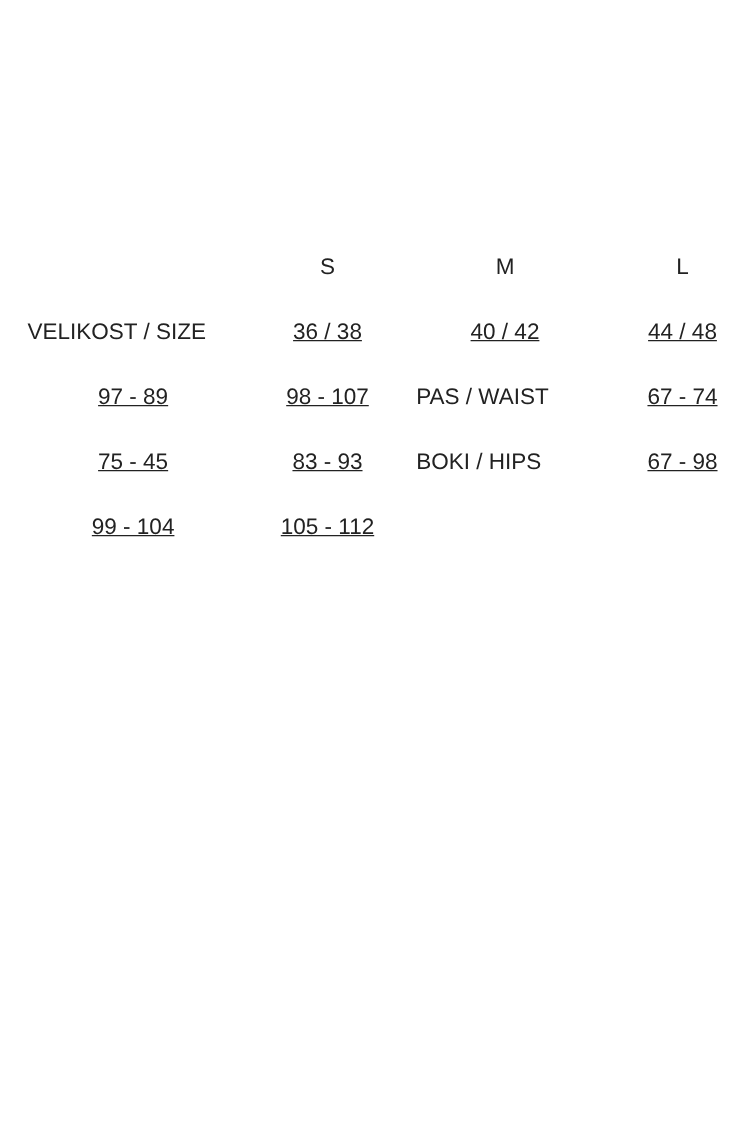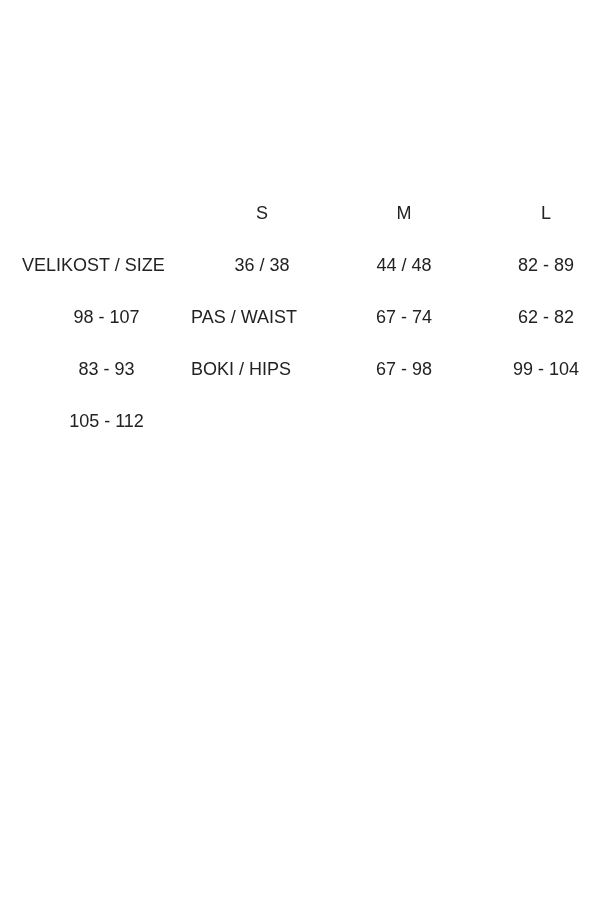--- a/index.html
+++ b/index.html
@@ -20,42 +20,43 @@
     grid-auto-rows: 52px;
   }
   .cell {
     display: flex;
     align-items: center;
     font-size: 18px;
     white-space: nowrap;
   }
   .cell.label  { justify-content: flex-start; }
   .cell.header { justify-content: center; }
-  .cell.value  { justify-content: center; }
+  .cell.value  { justify-content: center; text-decoration: underline; }
 </style>
 </head>
 <body style="background: rgb(255, 255, 255); color: rgb(34, 34, 34);">
 
 <div class="size-table">
 
   <div class="cell label"></div>
   <div class="cell header">S</div>
   <div class="cell header">M</div>
   <div class="cell header">L</div>
 
   <div class="cell label">VELIKOST / SIZE</div>
   <div class="cell value">36 / 38</div>
+  <div class="cell value">40 / 42</div>
   <div class="cell value">44 / 48</div>
 
-  <div class="cell value">82 - 89</div>
+  <div class="cell value">97 - 89</div>
   <div class="cell value">98 - 107</div>
 
   <div class="cell label">PAS / WAIST</div>
   <div class="cell value">67 - 74</div>
-  <div class="cell value">62 - 82</div>
+  <div class="cell value">75 - 45</div>
   <div class="cell value">83 - 93</div>
 
   <div class="cell label">BOKI / HIPS</div>
   <div class="cell value">67 - 98</div>
   <div class="cell value">99 - 104</div>
   <div class="cell value">105 - 112</div>
 
 </div>
 
 </body></html>

